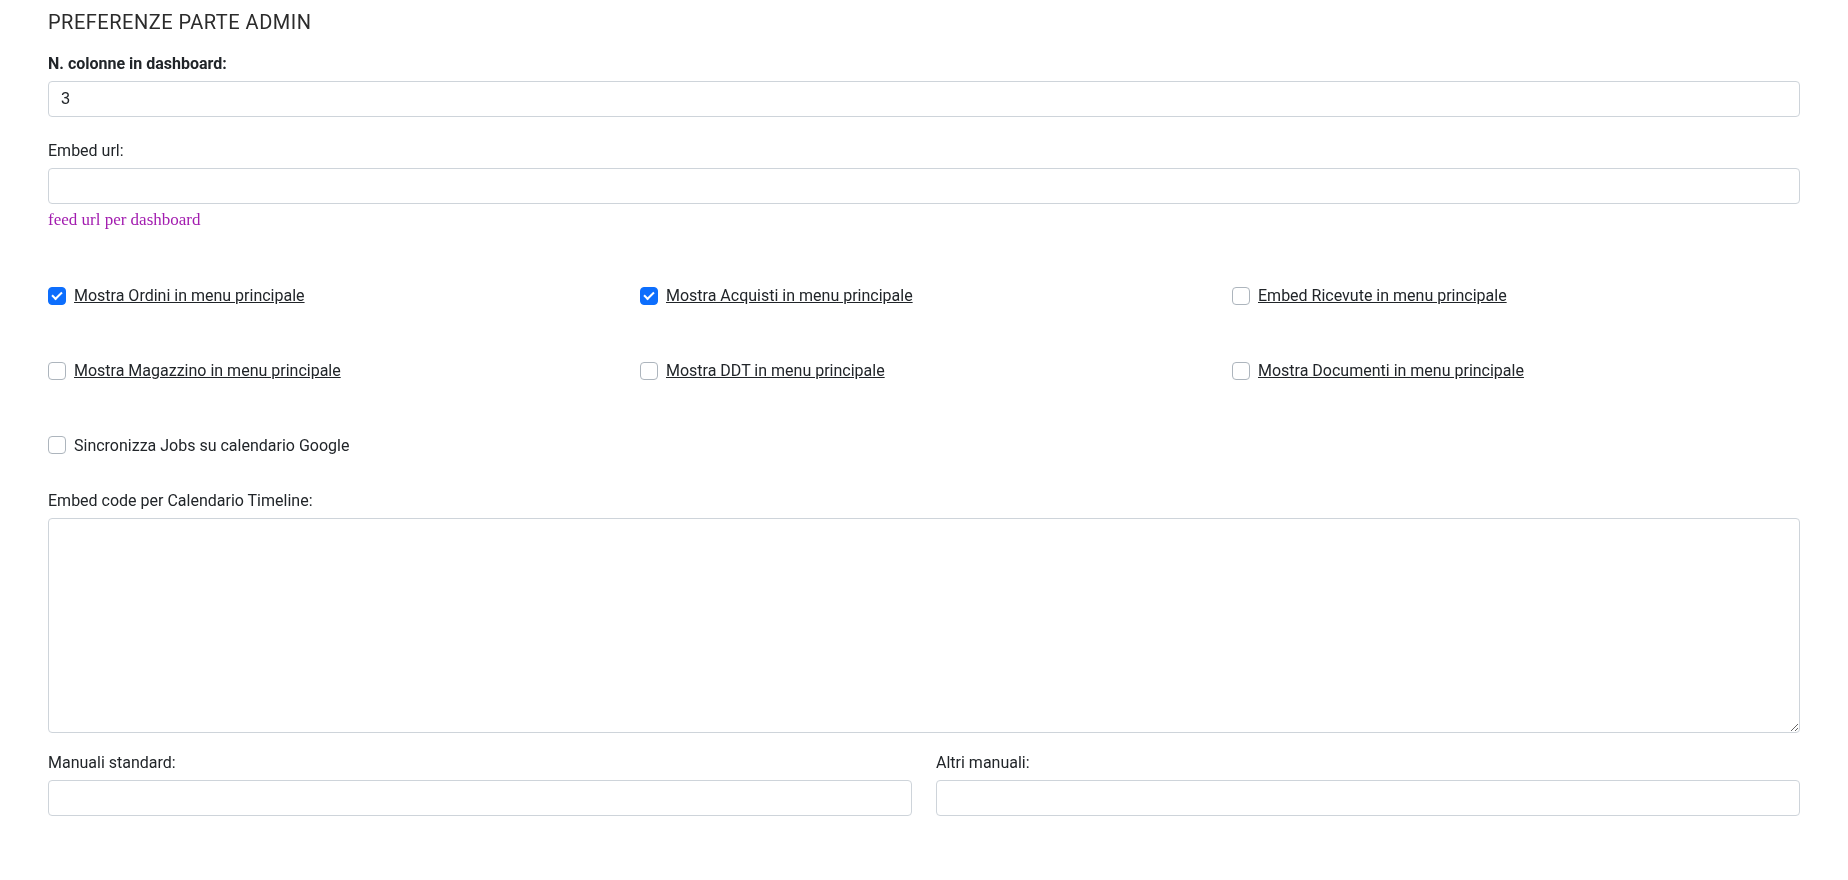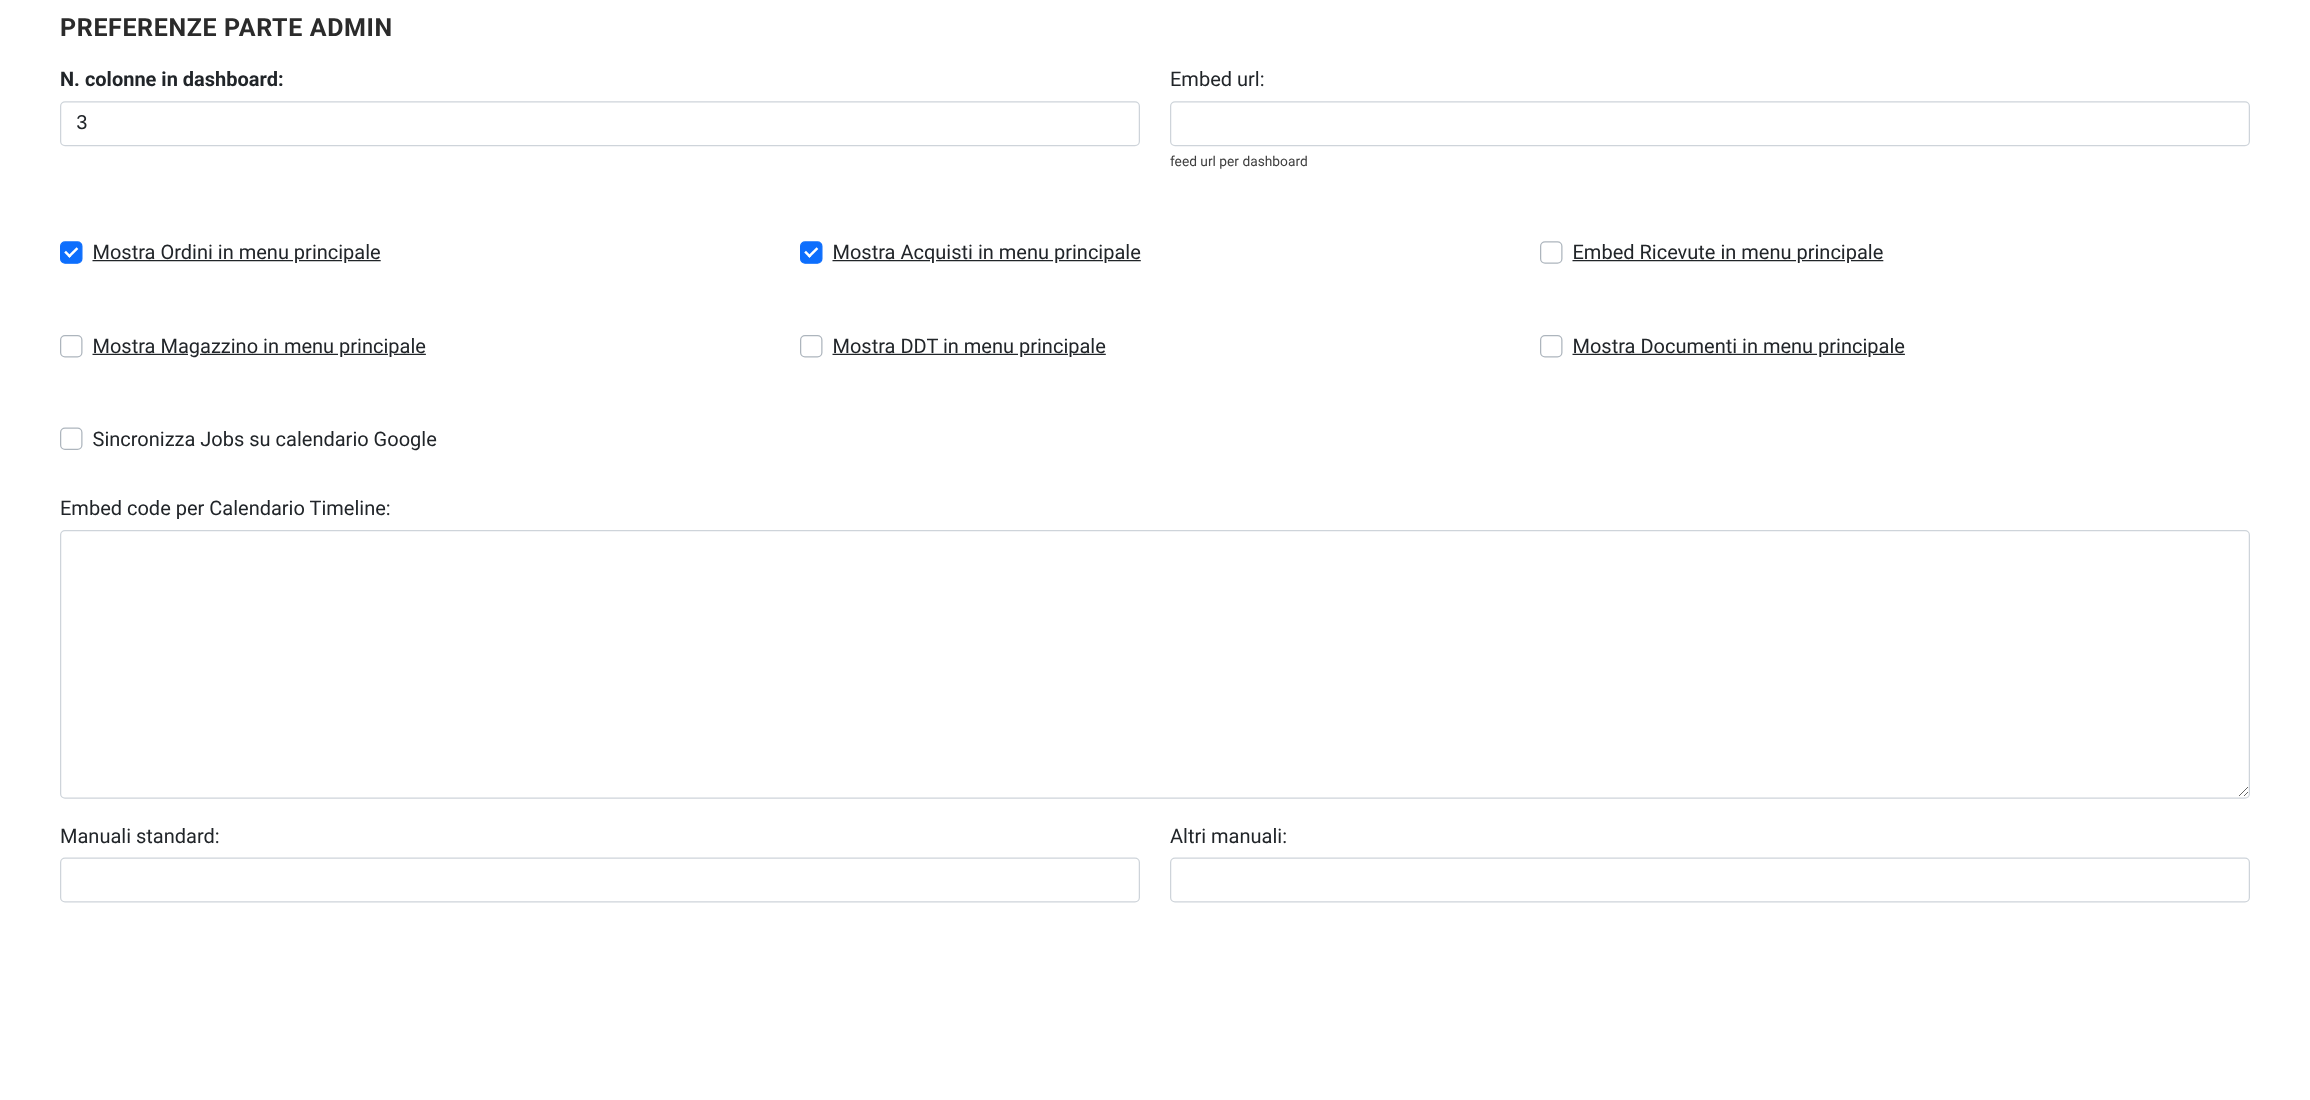--- a/index.html
+++ b/index.html
@@ -8,29 +8,30 @@
       padding: 0;
     }
     body {
       font-family: -apple-system, BlinkMacSystemFont, "Segoe UI", Roboto, "Helvetica Neue", Arial, sans-serif;
       background: #fff;
       padding: 10px 48px;
       color: #212529;
     }
     .section-title {
       font-size: 20px;
-      font-weight: 700;
+      font-weight: 400;
       letter-spacing: 0.5px;
       margin-bottom: 20px;
       color: #2b2b2b;
     }
     .row {
       display: flex;
       gap: 24px;
       margin-bottom: 20px;
+      flex-direction: column;
     }
     .col-half {
       flex: 1;
       min-width: 0;
     }
     .field-label {
       font-size: 16px;
       color: #212529;
       margin-bottom: 8px;
       display: block;
@@ -55,24 +56,25 @@
       padding: 8px 12px;
       border: 1px solid #ced4da;
       border-radius: 4px;
       font-size: 16px;
       color: #212529;
       background: #fff;
       outline: none;
       resize: vertical;
     }
     .help-text {
-      font-size: 11px;
-      color: #404040;
+      font-size: 17px;
+      color: #a21caf;
       margin-top: 6px;
       display: block;
+      font-family: Liberation Serif, serif;
     }
     .checkbox-row {
       display: flex;
       gap: 24px;
       margin-top: 56px;
       margin-bottom: 8px;
     }
     .checkbox-group {
       flex: 1;
       display: flex;

